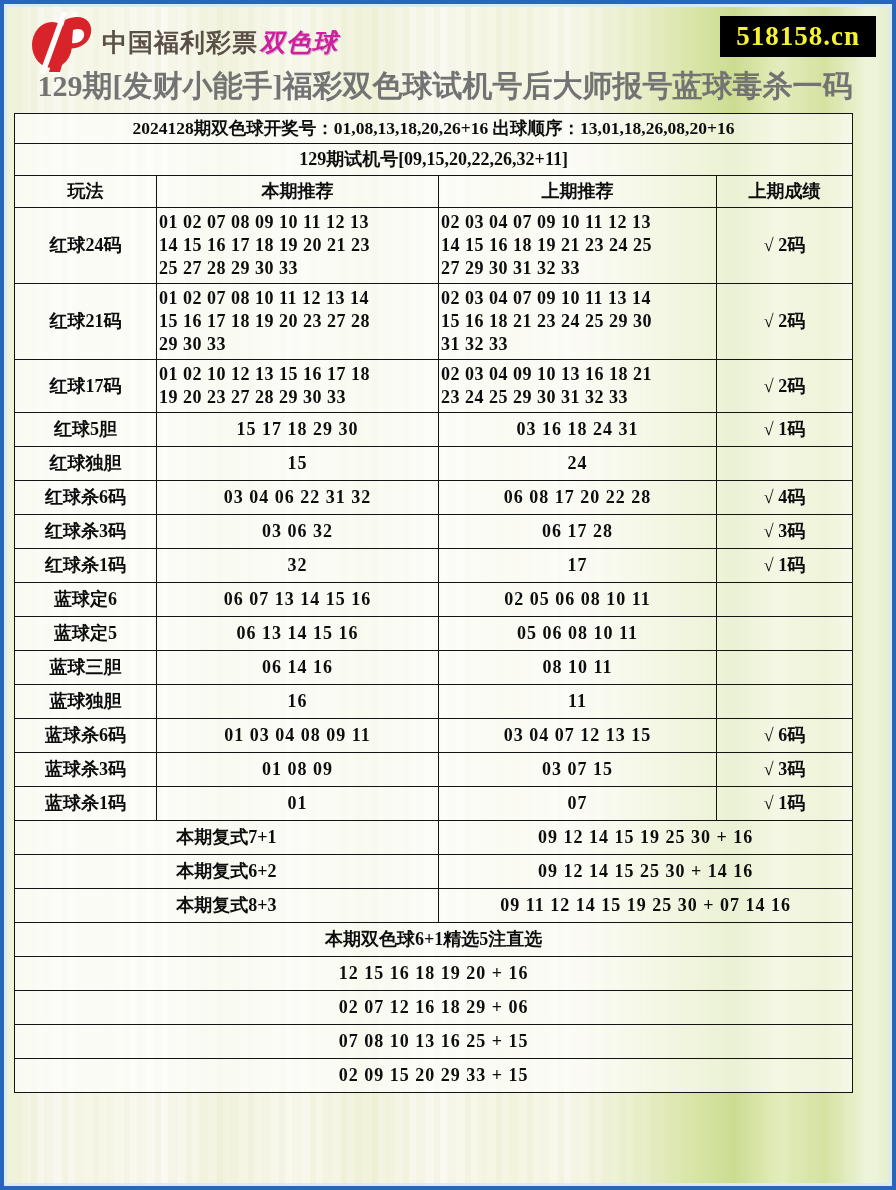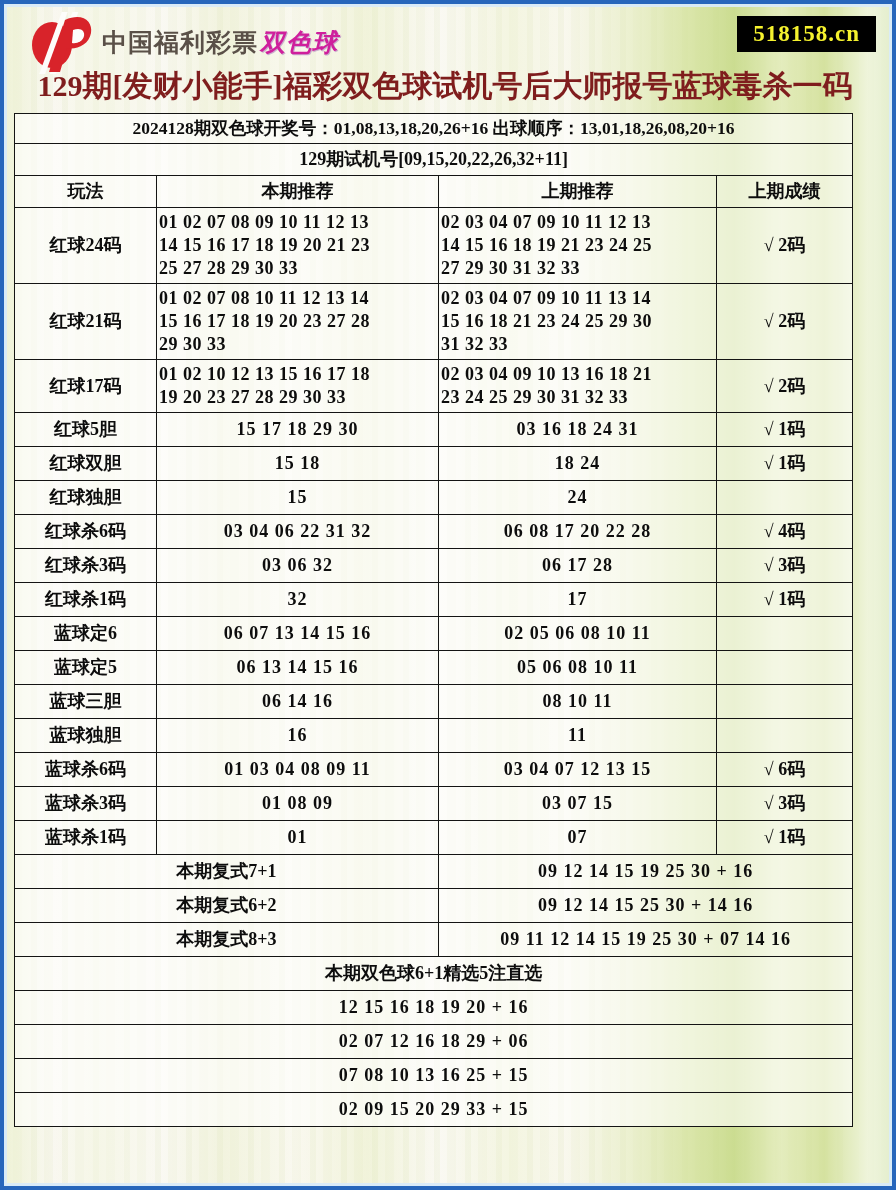--- a/index.html
+++ b/index.html
@@ -27,23 +27,23 @@
     box-shadow: inset 0 0 0 3px rgba(216,234,249,0.95);
   }
   .header{ position:relative; height:58px; padding-top:14px;padding-left:22px; }
   .logo{ position:absolute; left:30px; top:12px; width:64px; height:62px; }
   .brand{ position:absolute; left:102px; top:26px; font-size:25px; font-weight:bold;
     color:#5a5048; letter-spacing:1px; white-space:nowrap; }
   .brand .game{ color:#cf1f9c; font-style:italic; font-weight:bold; margin-left:2px;
     text-shadow:1px 1px 0 rgba(120,40,160,0.35); }
   .badge{ position:absolute; right:20px; top:16px; background:#000; color:#f5f22e;
     font-family:"Liberation Serif","DejaVu Serif",serif;
-    font-size:23px; font-weight:bold; padding:5px 16px; letter-spacing:1px; }
+    font-size:27px; font-weight:bold; padding:5px 16px; letter-spacing:1px; }
   .pagetitle{ margin:8px 26px 6px 26px; width:838px; text-align:center;
-    font-size:30px; font-weight:bold; color:#7f1d1d; letter-spacing:0px; white-space:nowrap; }
+    font-size:30px; font-weight:bold; color:#737373; letter-spacing:0px; white-space:nowrap; }
   table{ border-collapse:collapse; table-layout:fixed; margin-left:14px; width:838px;
     background:transparent; }
   td,th{ border:1px solid #141414; color:#0d0d0d; font-weight:bold;
     background:rgba(255,255,255,0.6); text-align:center; vertical-align:middle;
     font-size:18px; padding:3px 2px; line-height:1.28; overflow:hidden; }
   tr.h30 td{ height:30px; font-size:17.5px; }
   tr.h32 td{ height:32px; }
   tr.hdr td{ height:32px; font-size:18px; }
   tr.single td{ height:34px; }
   td.nums{ white-space:pre-line; text-align:left; letter-spacing:0.5px; }
@@ -118,26 +118,20 @@
 23 24 25 29 30 31 32 33</td>
     <td>√ 2码</td>
   </tr>
   <tr class="single">
     <td>红球5胆</td>
     <td class="cnum">15 17 18 29 30</td>
     <td class="cnum">03 16 18 24 31</td>
     <td>√ 1码</td>
   </tr>
   <tr class="single">
-    <td>红球双胆</td>
-    <td class="cnum">15 18</td>
-    <td class="cnum">18 24</td>
-    <td>√ 1码</td>
-  </tr>
-  <tr class="single">
     <td>红球独胆</td>
     <td class="cnum">15</td>
     <td class="cnum">24</td>
     <td></td>
   </tr>
   <tr class="single">
     <td>红球杀6码</td>
     <td class="cnum">03 04 06 22 31 32</td>
     <td class="cnum">06 08 17 20 22 28</td>
     <td>√ 4码</td>

